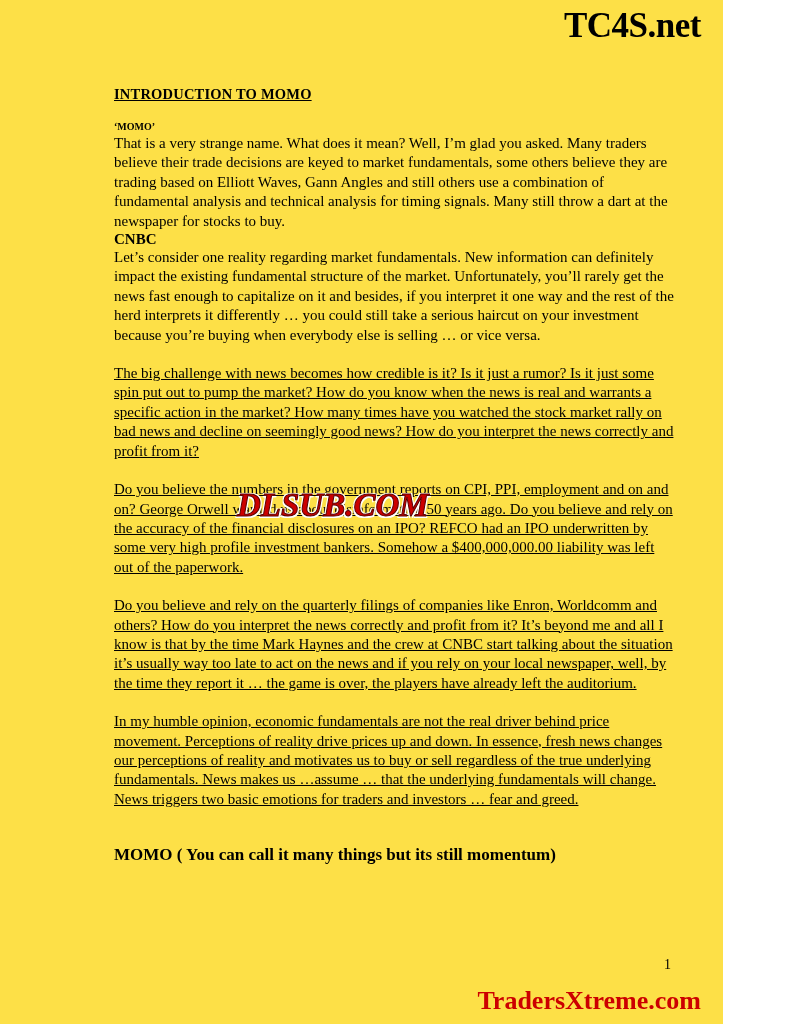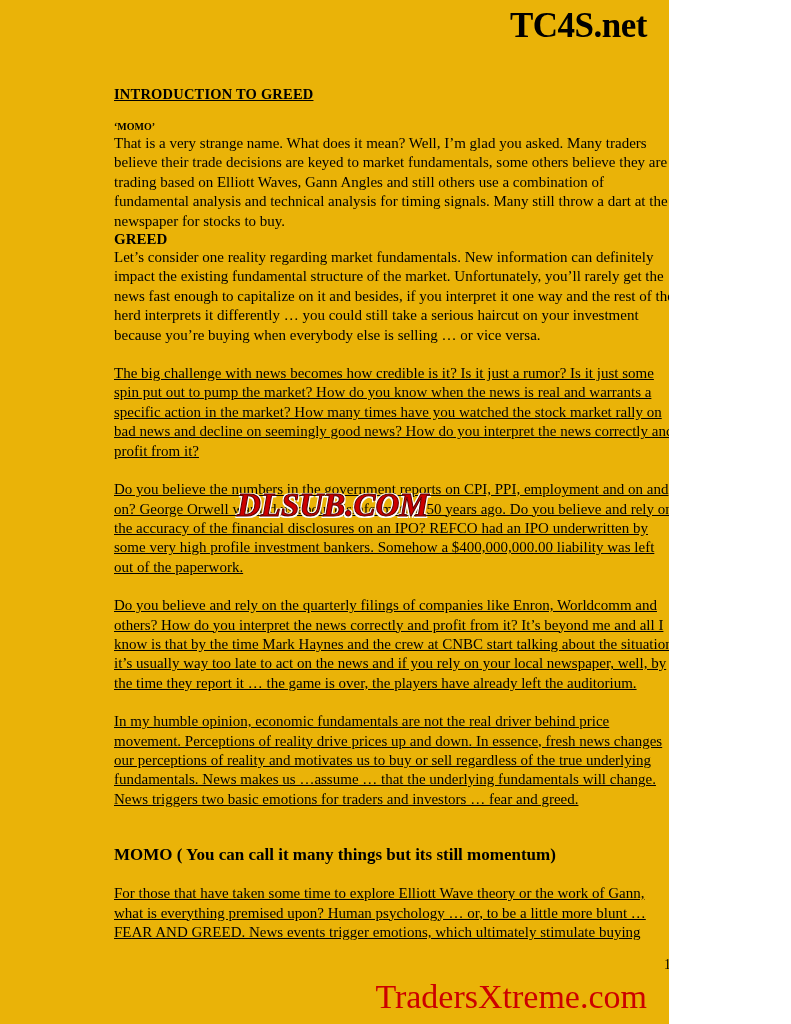--- a/index.html
+++ b/index.html
@@ -5,23 +5,23 @@
   html, body {
     margin: 0;
     padding: 0;
     background: #ffffff;
   }
   body {
     font-family: "Liberation Serif", serif;
   }
   .page {
     position: relative;
-    width: 669px;
+    width: 723px;
     height: 1024px;
-    background: #eab308;
+    background: #fde047;
     overflow: hidden;
     box-sizing: border-box;
   }
   .site-logo {
     position: absolute;
     top: 6px;
     right: 22px;
     font-family: "Liberation Serif", serif;
     font-size: 35px;
     font-weight: bold;
@@ -90,56 +90,55 @@
     left: 664px;
     top: 957px;
     font-size: 14px;
     color: #000000;
   }
   .footer-logo {
     position: absolute;
     right: 22px;
     bottom: 8px;
     font-family: "Liberation Serif", serif;
-    font-size: 34px;
-    font-weight: normal;
+    font-size: 26px;
+    font-weight: bold;
     color: #cc0000;
     white-space: nowrap;
   }
 </style>
 </head>
 <body>
 
 <div class="page">
 
   <div class="site-logo">TC4S.net</div>
 
   <div class="content">
 
-    <div class="doc-title">INTRODUCTION TO GREED</div>
+    <div class="doc-title">INTRODUCTION TO MOMO</div>
 
     <div class="section-head">‘MOMO’</div>
 
     <p class="body">That is a very strange name. What does it mean? Well, I’m glad you asked. Many traders believe their trade decisions are keyed to market fundamentals, some others believe they are trading based on Elliott Waves, Gann Angles and still others use a combination of fundamental analysis and technical analysis for timing signals. Many still throw a dart at the newspaper for stocks to buy.</p>
 
-    <div class="inline-head">GREED</div>
+    <div class="inline-head">CNBC</div>
 
     <p class="body">Let’s consider one reality regarding market fundamentals. New information can definitely impact the existing fundamental structure of the market. Unfortunately, you’ll rarely get the news fast enough to capitalize on it and besides, if you interpret it one way and the rest of the herd interprets it differently … you could still take a serious haircut on your investment because you’re buying when everybody else is selling … or vice versa.</p>
 
     <p class="body spaced">The big challenge with news becomes how credible is it? Is it just a rumor? Is it just some spin put out to pump the market? How do you know when the news is real and warrants a specific action in the market? How many times have you watched the stock market rally on bad news and decline on seemingly good news? How do you interpret the news correctly and profit from it?</p>
 
     <p class="body spaced">Do you believe the numbers in the government reports on CPI, PPI, employment and on and on? George Orwell warned us about disinformation 50 years ago. Do you believe and rely on the accuracy of the financial disclosures on an IPO? REFCO had an IPO underwritten by some very high profile investment bankers. Somehow a $400,000,000.00 liability was left out of the paperwork.</p>
 
     <p class="body spaced">Do you believe and rely on the quarterly filings of companies like Enron, Worldcomm and others? How do you interpret the news correctly and profit from it? It’s beyond me and all I know is that by the time Mark Haynes and the crew at CNBC start talking about the situation it’s usually way too late to act on the news and if you rely on your local newspaper, well, by the time they report it … the game is over, the players have already left the auditorium.</p>
 
     <p class="body spaced">In my humble opinion, economic fundamentals are not the real driver behind price movement. Perceptions of reality drive prices up and down. In essence, fresh news changes our perceptions of reality and motivates us to buy or sell regardless of the true underlying fundamentals. News makes us …assume … that the underlying fundamentals will change. News triggers two basic emotions for traders and investors … fear and greed.</p>
 
     <div class="major-head">MOMO ( You can call it many things but its still momentum)</div>
 
-    <p class="body spaced">For those that have taken some time to explore Elliott Wave theory or the work of Gann, what is everything premised upon? Human psychology … or, to be a little more blunt … FEAR AND GREED. News events trigger emotions, which ultimately stimulate buying</p>
 
   </div>
 
   <div class="watermark">DLSUB.COM</div>
 
   <div class="page-number">1</div>
 
   <div class="footer-logo">TradersXtreme.com</div>
 
 </div>

